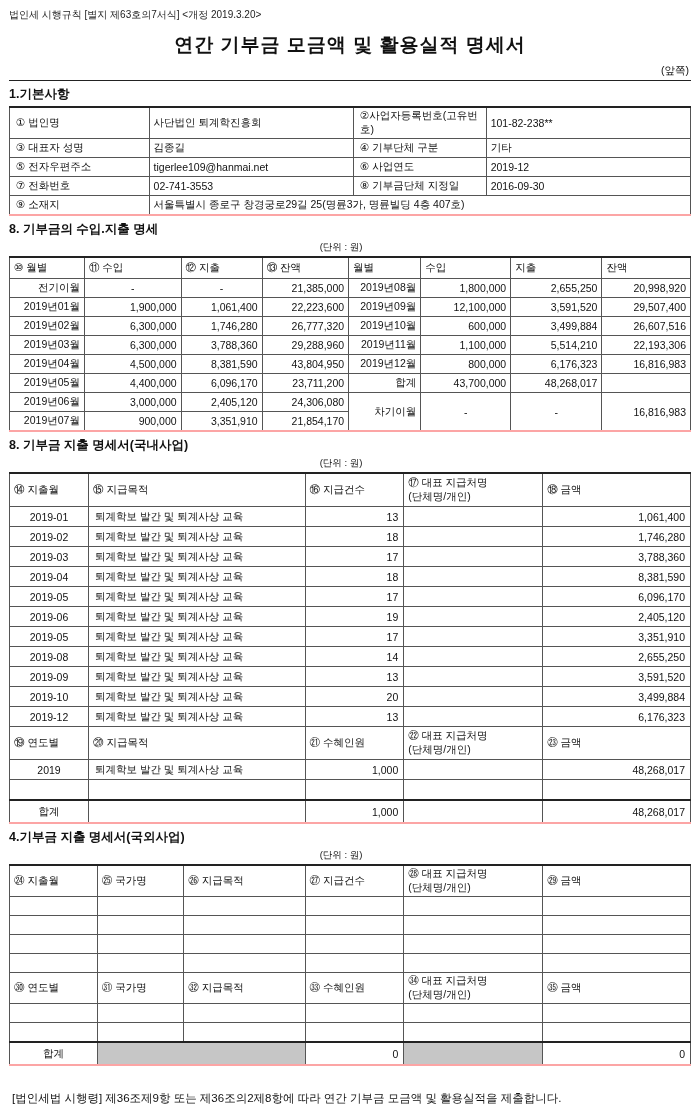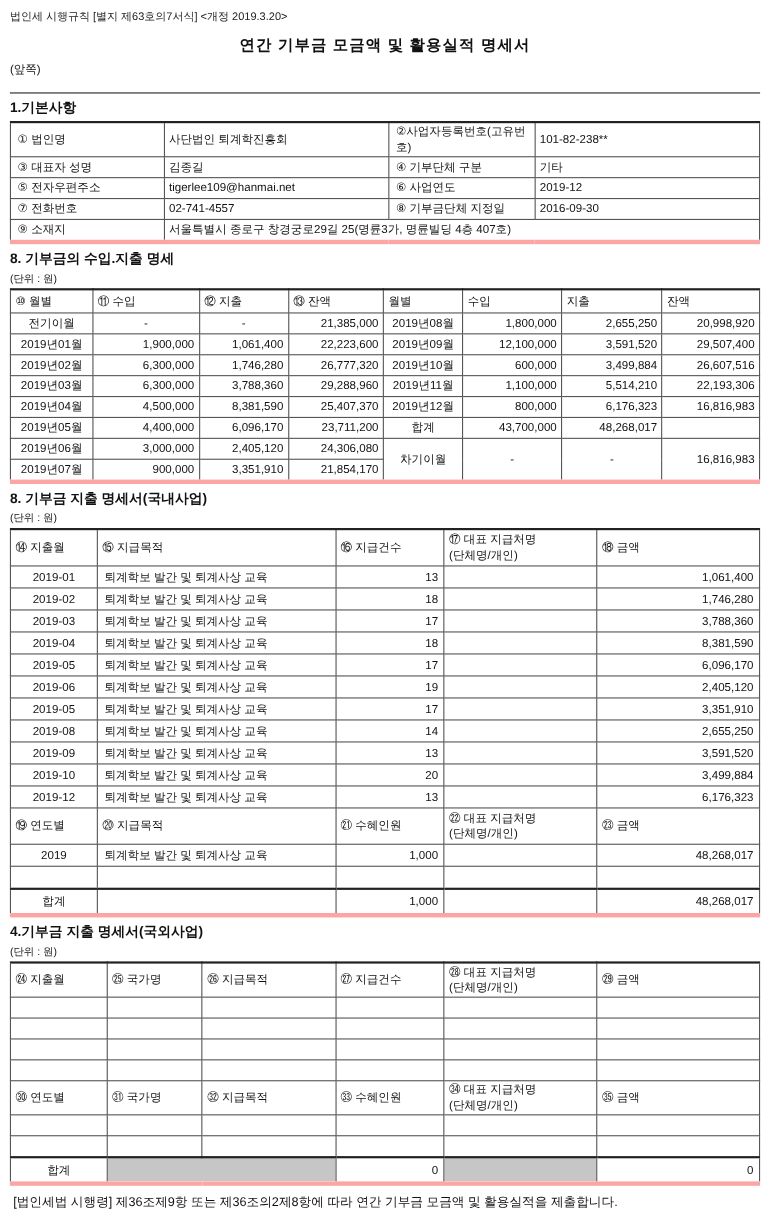--- a/index.html
+++ b/index.html
@@ -1,50 +1,50 @@
 <!DOCTYPE html>
 <html><head>
 <meta charset="utf-8">
 <style>
   html,body{margin:0;padding:0;background:#ffffff;}
   body{width:700px;font-family:"Liberation Sans","DejaVu Sans",sans-serif;color:#111;}
   .page{width:700px;min-height:1108px;box-sizing:border-box;padding:8px 9px 4px 9px;position:relative;}
   .form-ref{font-size:10px;color:#222;}
-  .doc-title{text-align:center;font-size:14px;font-weight:bold;letter-spacing:1px;margin:10px 0 6px 0;}
-  .page-side{text-align:left;font-size:10.5px;padding-right:2px;margin-bottom:14px;}
+  .doc-title{text-align:center;font-size:19px;font-weight:bold;letter-spacing:1px;margin:10px 0 6px 0;}
+  .page-side{text-align:right;font-size:10.5px;padding-right:2px;margin-bottom:2px;}
   .toprule{border-top:1.5px solid #222;margin:0 0 2px 0;}
   .sec-title{font-size:12.5px;font-weight:bold;margin-top:5px;}
-  .unit{text-align:left;font-size:9.5px;margin:3px 18px 2px 0;}
-  table.fm{width:100%;border-collapse:collapse;table-layout:fixed;border-top:2px solid #222;border-bottom:4px solid #fca5a5;}
+  .unit{text-align:center;font-size:9.5px;margin:3px 18px 2px 0;}
+  table.fm{width:100%;border-collapse:collapse;table-layout:fixed;border-top:2px solid #222;border-bottom:2px solid #fca5a5;}
   table.fm th,table.fm td{border:1px solid #555;font-size:10.5px;font-weight:normal;padding:1px 4px;overflow:hidden;white-space:pre-line;}
   table.fm th{text-align:left;vertical-align:middle;}
   
   .t1 td{height:16px;vertical-align:middle;}
   .t1 .lbl{padding-left:6px;}
   
   .t2 th{height:18px;}
   .t2 td{height:16px;text-align:right;padding-right:5px;vertical-align:middle;}
-  .t2 td:nth-child(1),.t2 td:nth-child(5){text-align:center;padding-right:4px;}
+  .t2 td:nth-child(1),.t2 td:nth-child(5){padding-right:4px;}
   
   .t3 th{height:30px;}
   .t3 td{height:17px;vertical-align:middle;}
   .t3 td:nth-child(1){text-align:center;}
   .t3 td:nth-child(2){text-align:left;padding-left:6px;}
   .t3 td:nth-child(3),.t3 td:nth-child(5){text-align:right;padding-right:5px;}
   
   .t4 th{height:26px;}
   .t4 td{height:16px;vertical-align:middle;}
   .t4 td:nth-child(1){text-align:center;}
   .split th{border-top:2px solid #222;}
   tbody.total-tbody td{border-top:2px solid #222;height:19px;}
   .ctr{text-align:center !important;}
   .num{text-align:right !important;padding-right:5px !important;}
   .gray{background:#c6c6c6;}
   
-  .declaration{font-size:11.5px;margin:7px 0 0 3px;}
+  .declaration{font-size:11.5px;margin:25px 0 0 3px;}
 </style>
 </head>
 <body>
 
 <div class="page">
 
   <div class="form-ref">법인세 시행규칙 [별지 제63호의7서식] &lt;개정 2019.3.20&gt;</div>
   <div class="doc-title">연간 기부금 모금액 및 활용실적 명세서</div>
   <div class="page-side">(앞쪽)</div>
 
@@ -72,21 +72,21 @@
         <td>기타</td>
       </tr>
       <tr>
         <td class="lbl">⑤ 전자우편주소</td>
         <td>tigerlee109@hanmai.net</td>
         <td class="lbl">⑥ 사업연도</td>
         <td>2019-12</td>
       </tr>
       <tr>
         <td class="lbl">⑦ 전화번호</td>
-        <td>02-741-4557</td>
+        <td>02-741-3553</td>
         <td class="lbl">⑧ 기부금단체 지정일</td>
         <td>2016-09-30</td>
       </tr>
       <tr>
         <td class="lbl">⑨ 소재지</td>
         <td colspan="3">서울특별시 종로구 창경궁로29길 25(명륜3가, 명륜빌딩 4층 407호)</td>
       </tr>
     </tbody>
   </table>
 
@@ -154,21 +154,21 @@
           <td>29,288,960</td>
           <td>2019년11월</td>
           <td>1,100,000</td>
           <td>5,514,210</td>
           <td>22,193,306</td>
         </tr>
         <tr>
           <td>2019년04월</td>
           <td>4,500,000</td>
           <td>8,381,590</td>
-          <td>25,407,370</td>
+          <td>43,804,950</td>
           <td>2019년12월</td>
           <td>800,000</td>
           <td>6,176,323</td>
           <td>16,816,983</td>
         </tr>
         <tr>
           <td>2019년05월</td>
           <td>4,400,000</td>
           <td>6,096,170</td>
           <td>23,711,200</td>

